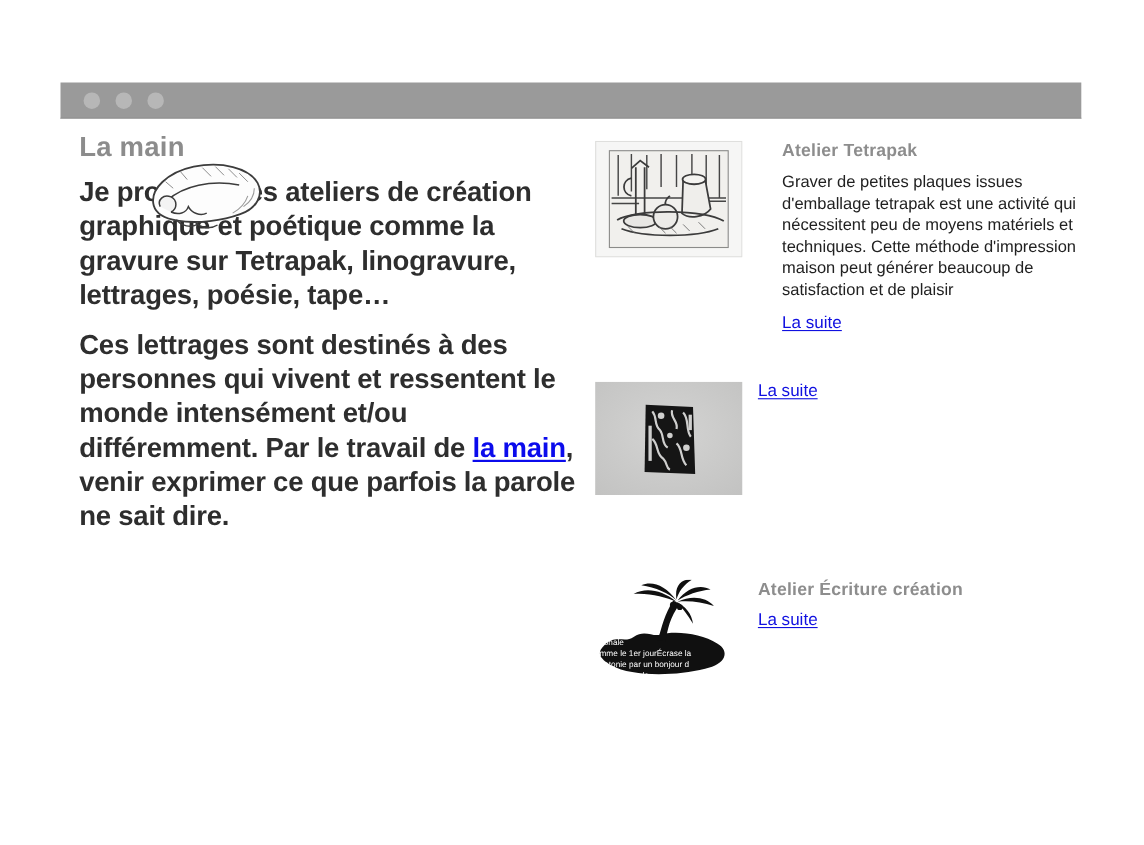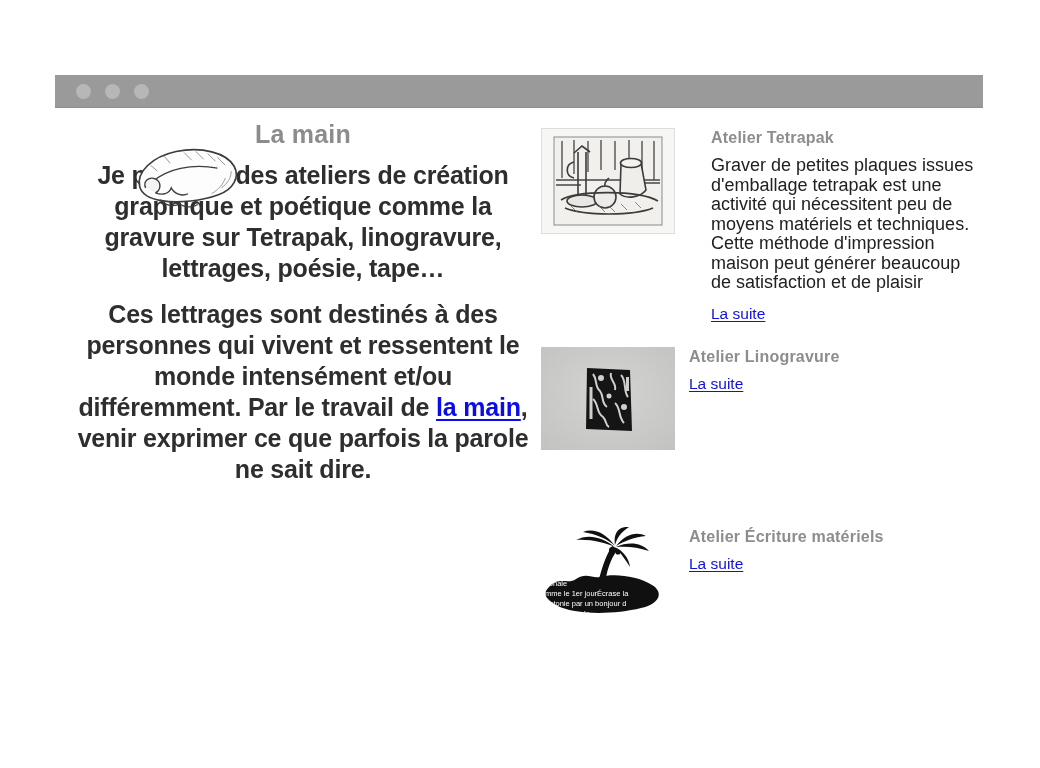--- a/index.html
+++ b/index.html
@@ -8,36 +8,36 @@
 
   .browser-window { position:absolute; left:55px; top:75px; width:928px; height:617px; background:#fff; }
 
   .titlebar { height:33px; background:#9a9a9a; border-bottom:1px solid #8d8d8d;
               display:flex; align-items:center; padding-left:21px; gap:14px; }
   .dot { width:15px; height:15px; border-radius:50%; background:#b7b7b7; }
 
   .content { position:relative; width:100%; height:583px; overflow:hidden; background:#fff; }
 
   
-  .left-col { position:absolute; left:17px; top:12px; width:462px;text-align:center; }
+  .left-col { position:absolute; left:17px; top:12px; width:462px; }
   .page-title { font-size:25px; font-weight:bold; color:#8c8c8c; letter-spacing:.2px; margin-bottom:11px; }
   .big-p { font-size:25px; font-weight:bold; color:#2e2e2e; line-height:31px;
            letter-spacing:-.2px; margin-bottom:15px; }
   .big-p a { color:#0b0bec; text-decoration:underline; text-decoration-thickness:2px; text-underline-offset:3px; }
 
   .hand-wrap { position:absolute; left:70px; top:30px; width:118px; height:82px; pointer-events:none; }
 
   
   .article { position:absolute; left:486px; width:442px; display:flex; gap:14px; }
   .article.r1 { top:20px;gap:36px; } .article.r2 { top:239px; } .article.r3 { top:419px; }
   .thumb { flex:0 0 134px; }
   .thumb svg { display:block; }
   .article-text { width:294px; }
   .article-title { font-size:16px; font-weight:bold; color:#8d8d8d; letter-spacing:.2px; margin:1px 0 9px; }
-  .article-body { font-size:18px; line-height:19.5px; color:#212121; margin-bottom:12px; }
+  .article-body { font-size:15px; line-height:19.5px; color:#212121; margin-bottom:12px; }
   .suite { font-size:15.5px; font-weight:normal; color:#1010e0; text-decoration:underline;
            text-underline-offset:2px; display:inline-block; }
 </style>
 </head>
 <body>
 
 <div class="browser-window">
 
   <div class="titlebar">
     <span class="dot"></span>
@@ -120,21 +120,20 @@
           <g fill="#cfcfce">
             <circle cx="60" cy="31" r="3"></circle>
             <circle cx="83" cy="60" r="3"></circle>
             <circle cx="68" cy="49" r="2.5"></circle>
             <rect x="48.5" y="40" width="3" height="32"></rect>
             <rect x="85" y="30" width="3" height="14"></rect>
           </g>
         </svg>
       </div>
       <div class="article-text">
-        <div class="article-title">Atelier Linogravure</div>
         <a href="#" class="suite">La suite</a>
       </div>
     </div>
 
     <div class="article r3">
       <div class="thumb">
         <svg viewBox="0 0 126 104" width="126" height="104">
           <g fill="#101010">
             <path d="M8 60 C18 49 27 58 35 52 C45 45 52 52 59 50 C73 46 97 49 111 58 C123 65 119 77 100 81 C72 88 33 88 15 78 C3 71 2 66 8 60 Z"></path>
             <path d="M57 55 C61 42 63 32 71 19 L77 22 C68 34 66 45 64 56 Z"></path>
@@ -149,19 +148,19 @@
           </g>
           <g fill="#ffffff" font-family="Liberation Sans, sans-serif" font-size="7.5">
             <text x="2" y="59">dionale</text>
             <text x="4" y="69">mme le 1er jourÉcrase la</text>
             <text x="2" y="79">atatonie par un bonjour d</text>
             <text x="6" y="89">ire comme le</text>
           </g>
         </svg>
       </div>
       <div class="article-text">
-        <div class="article-title">Atelier Écriture matériels</div>
+        <div class="article-title">Atelier Écriture création</div>
         <a href="#" class="suite">La suite</a>
       </div>
     </div>
 
   </div>
 </div>
 
 </body></html>

